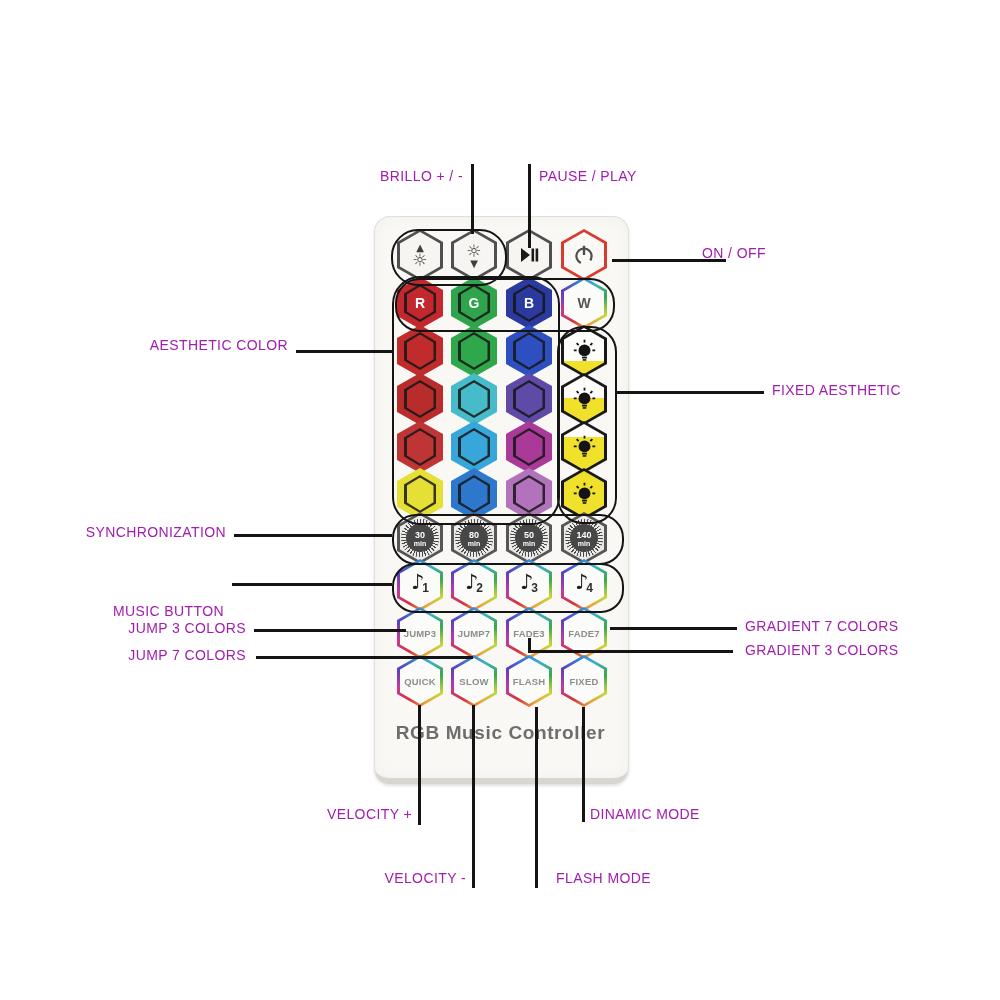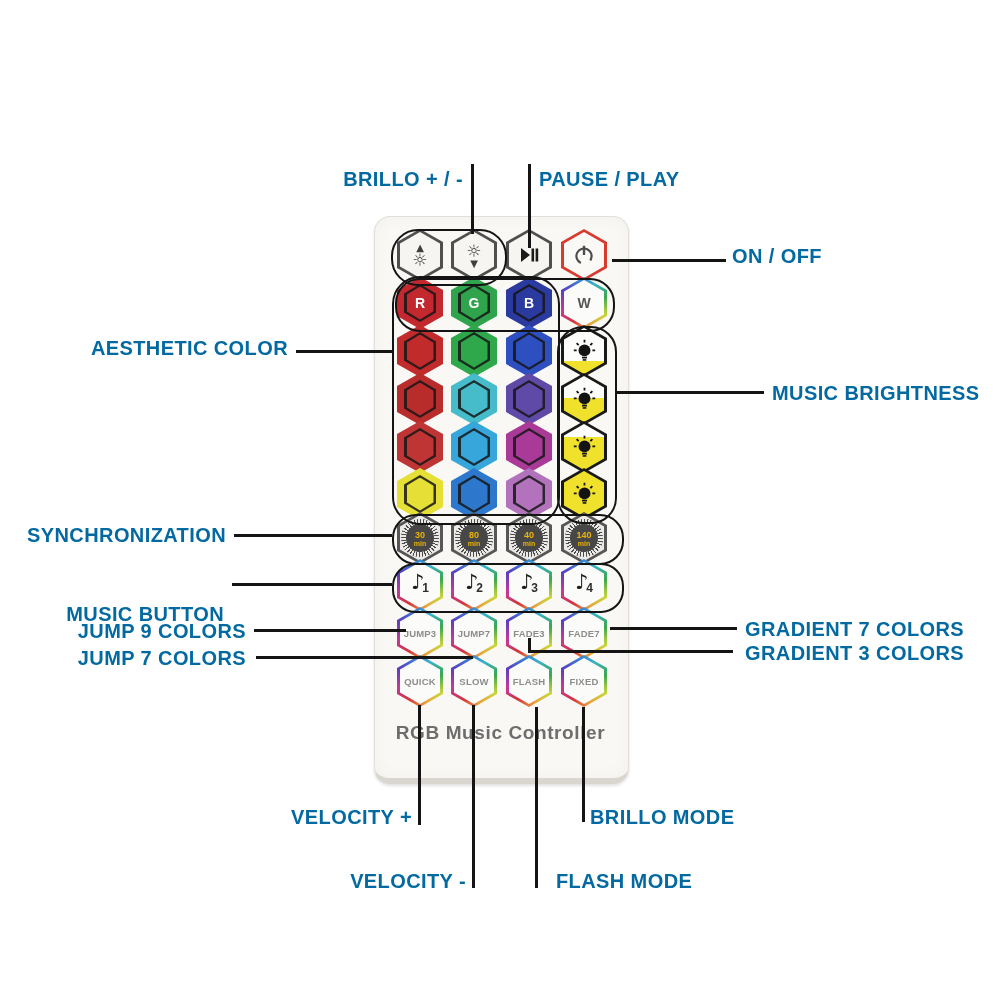--- a/index.html
+++ b/index.html
@@ -34,35 +34,35 @@
   .rainbow-btn .letter{color:#555;}
   
   .bulb-btn .shell{background:#191919;}
   .bulb-btn .face{background:linear-gradient(to top,#f0e12c var(--fill),#fdfdfb var(--fill));}
   
   .sync-btn .shell{background:#565656;}
   .sync-btn .face{background:#eceae6;}
   .tickring{position:absolute;left:50%;top:50%;width:38px;height:38px;margin:-19px 0 0 -19px;border-radius:50%;
             background:repeating-conic-gradient(#4a4a4a 0 4deg,rgba(0,0,0,0) 4deg 10deg);}
   .syncface{position:absolute;left:50%;top:50%;width:28px;height:28px;margin:-14px 0 0 -14px;border-radius:50%;
-            background:#474747;color:#eab308;display:flex;flex-direction:column;align-items:center;justify-content:center;font-weight:bold;}
+            background:#474747;color:#ffffff;display:flex;flex-direction:column;align-items:center;justify-content:center;font-weight:bold;}
   .sv{font-size:9px;line-height:10px;}
   .su{font-size:7px;line-height:7px;}
   
   .note{font-family:"DejaVu Sans",sans-serif;font-size:21px;line-height:21px;color:#1c1c1c;margin-top:-5px;}
   .num{font-size:12px;font-weight:bold;color:#2d2d2d;margin:6px 0 0 -2px;}
   .mode-label{font-size:9.5px;font-weight:bold;color:#8d8d8d;letter-spacing:.2px;}
   
   .ic-col{display:flex;flex-direction:column;align-items:center;font-family:"DejaVu Sans",sans-serif;color:#3e3e3e;}
   .arr{font-size:10px;line-height:9px;}
   .sun{font-size:17px;line-height:16px;}
   
   .grp{position:absolute;border:2.5px solid #141414;border-radius:26px;}
   .ln{position:absolute;background:#141414;}
-  .lbl{position:absolute;font-weight:bold;font-size:20px;letter-spacing:.4px;color:#0369a1;white-space:nowrap;}
+  .lbl{position:absolute;font-weight:normal;font-size:14px;letter-spacing:.4px;color:#a21caf;white-space:nowrap;}
 </style>
 </head>
 <body>
 
 <div class="stage">
 
   <div class="remote"></div>
 
   <div class="btn fn-btn" style="left:420px;top:255px">
     <div class="hex shell"></div>
@@ -282,21 +282,21 @@
     <div class="syncface">
         <span class="sv">80</span>
         <span class="su">min</span>
       </div>
   </div>
   <div class="btn sync-btn" style="left:529px;top:538px">
     <div class="hex shell"></div>
       <div class="hex face"></div>
       <div class="tickring"></div>
     <div class="syncface">
-        <span class="sv">40</span>
+        <span class="sv">50</span>
         <span class="su">min</span>
       </div>
   </div>
   <div class="btn sync-btn" style="left:584px;top:538px">
     <div class="hex shell"></div>
       <div class="hex face"></div>
       <div class="tickring"></div>
     <div class="syncface">
         <span class="sv">140</span>
         <span class="su">min</span>
@@ -403,27 +403,27 @@
   <div class="ln" style="left:610px;top:627px;width:127px;height:3px;"></div>
   <div class="ln" style="left:528px;top:638px;width:3px;height:15px;"></div>
   <div class="ln" style="left:528px;top:650px;width:205px;height:3px;"></div>
   <div class="ln" style="left:418px;top:705px;width:3px;height:120px;"></div>
   <div class="ln" style="left:472px;top:705px;width:3px;height:183px;"></div>
   <div class="ln" style="left:535px;top:707px;width:3px;height:181px;"></div>
   <div class="ln" style="left:582px;top:707px;width:3px;height:115px;"></div>
 
   <div class="lbl" style="right:537px;top:168px;">BRILLO + / -</div>
   <div class="lbl" style="left:539px;top:168px;">PAUSE / PLAY</div>
-  <div class="lbl" style="left:732px;top:245px;">ON / OFF</div>
+  <div class="lbl" style="left:702px;top:245px;">ON / OFF</div>
   <div class="lbl" style="right:712px;top:337px;">AESTHETIC COLOR</div>
-  <div class="lbl" style="left:772px;top:382px;">MUSIC BRIGHTNESS</div>
+  <div class="lbl" style="left:772px;top:382px;">FIXED AESTHETIC</div>
   <div class="lbl" style="right:774px;top:524px;">SYNCHRONIZATION</div>
   <div class="lbl" style="right:776px;top:603px;">MUSIC BUTTON</div>
-  <div class="lbl" style="right:754px;top:620px;">JUMP 9 COLORS</div>
+  <div class="lbl" style="right:754px;top:620px;">JUMP 3 COLORS</div>
   <div class="lbl" style="right:754px;top:647px;">JUMP 7 COLORS</div>
   <div class="lbl" style="left:745px;top:618px;">GRADIENT 7 COLORS</div>
   <div class="lbl" style="left:745px;top:642px;">GRADIENT 3 COLORS</div>
   <div class="lbl" style="right:588px;top:806px;">VELOCITY +</div>
   <div class="lbl" style="right:534px;top:870px;">VELOCITY -</div>
   <div class="lbl" style="left:556px;top:870px;">FLASH MODE</div>
-  <div class="lbl" style="left:590px;top:806px;">BRILLO MODE</div>
+  <div class="lbl" style="left:590px;top:806px;">DINAMIC MODE</div>
 
 </div>
 
 </body></html>

